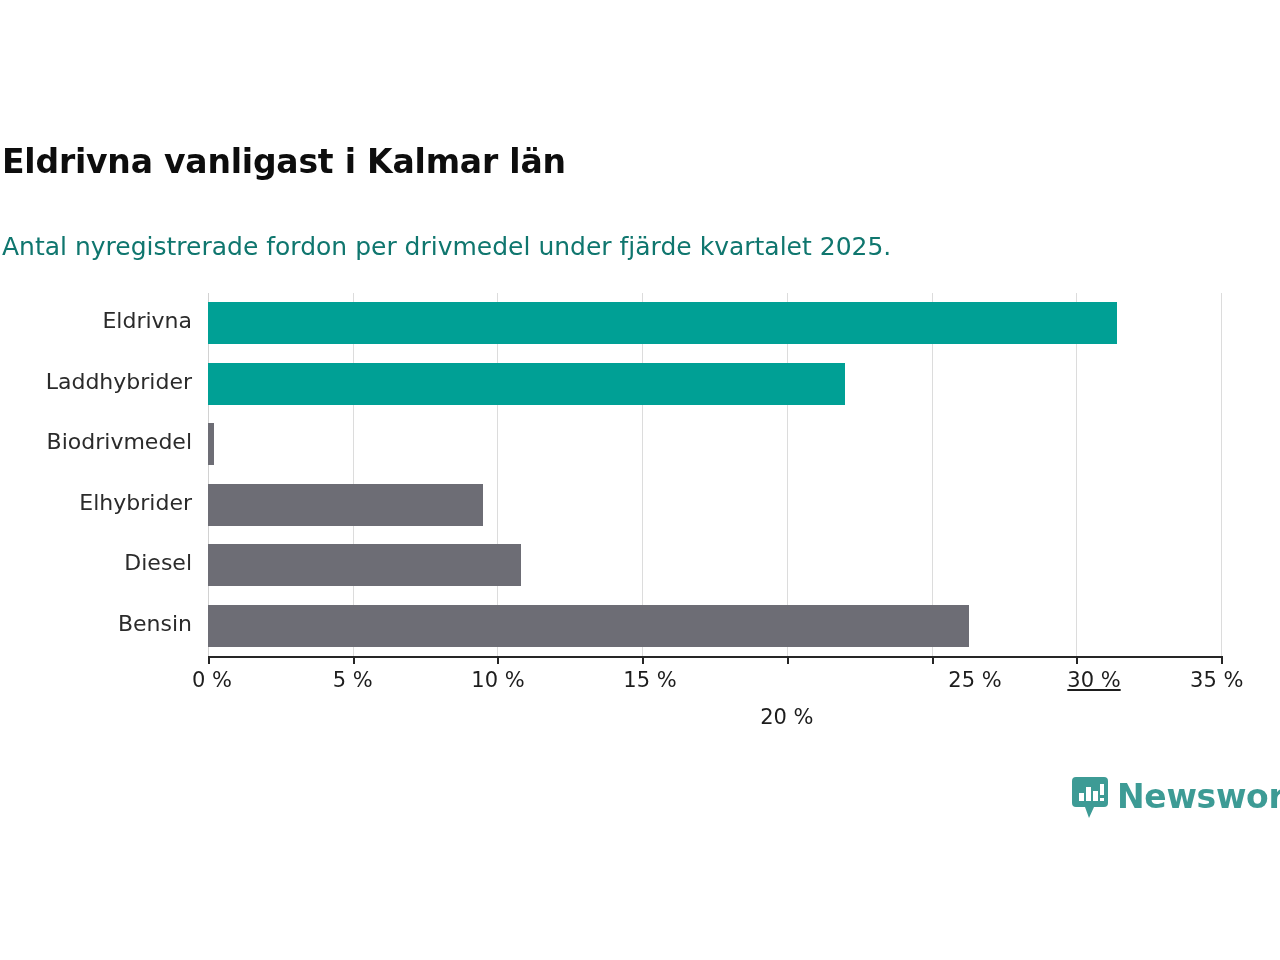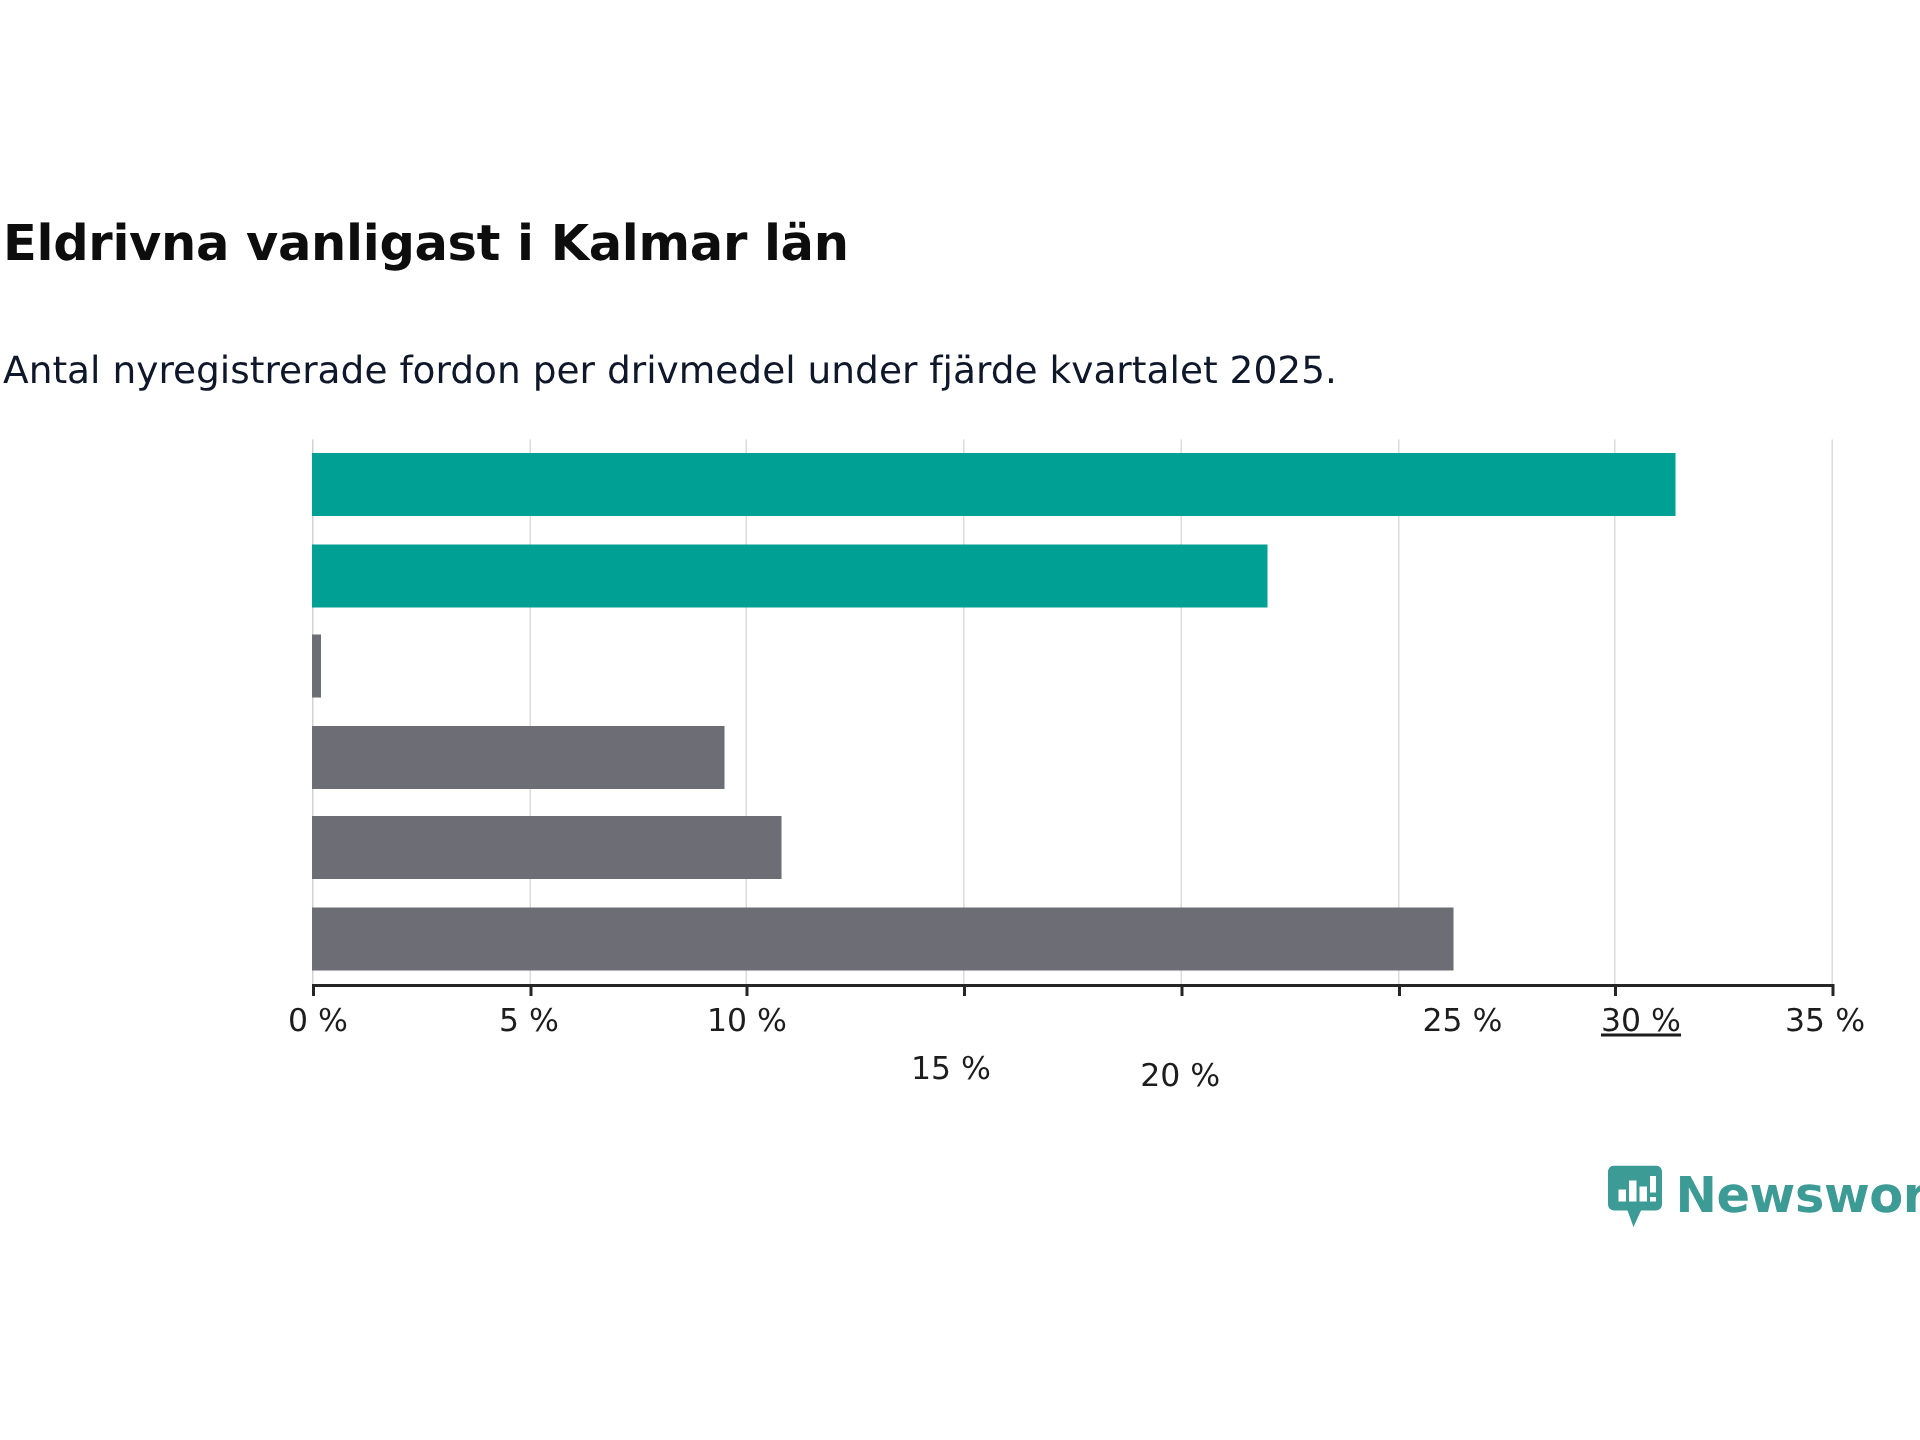--- a/index.html
+++ b/index.html
@@ -33,21 +33,21 @@
     color: #0d0d0d;
     white-space: nowrap;
     text-align: center;
   }
   .chart-subtitle {
     position: absolute;
     left: 2px;
     top: 232px;
     font-size: 25px;
     font-weight: normal;
-    color: #0f172a;
+    color: #0f766e;
     white-space: nowrap;
   }
 
   
   .chart-area {
     position: absolute;
     left: 0;
     top: 0;
     width: 1280px;
     height: 760px;
@@ -173,20 +173,28 @@
 </head>
 <body>
 
 <div class="header">
   <div class="chart-title">Eldrivna vanligast i Kalmar län</div>
   <div class="chart-subtitle">Antal nyregistrerade fordon per drivmedel under fjärde kvartalet 2025.</div>
 </div>
 
 <div class="chart-area">
 
+  <div class="ylabels" id="ylabels">
+      <div class="ylabel" style="top: 15.25px;">Eldrivna</div>
+      <div class="ylabel" style="top: 75.75px;">Laddhybrider</div>
+      <div class="ylabel" style="top: 136.25px;">Biodrivmedel</div>
+      <div class="ylabel" style="top: 196.75px;">Elhybrider</div>
+      <div class="ylabel" style="top: 257.25px;">Diesel</div>
+      <div class="ylabel" style="top: 317.75px;">Bensin</div>
+    </div>
 
   <div class="plot">
     <div class="gridlines" id="gridlines">
         <div class="gridline first" style="left: 0px;"></div>
         <div class="gridline" style="left: 144.714px;"></div>
         <div class="gridline" style="left: 289.429px;"></div>
         <div class="gridline" style="left: 434.143px;"></div>
         <div class="gridline" style="left: 578.857px;"></div>
         <div class="gridline" style="left: 723.571px;"></div>
         <div class="gridline" style="left: 868.286px;"></div>
@@ -216,21 +224,21 @@
 
   <div class="xaxis-line"></div>
   <div id="xaxis">
       <div class="xtick" style="left: 208px;"></div>
       <div class="xtick-label" style="left: 208px; transform: translateX(-40%);">0 %</div>
       <div class="xtick" style="left: 352.714px;"></div>
       <div class="xtick-label" style="left: 352.714px;">5 %</div>
       <div class="xtick" style="left: 497.429px;"></div>
       <div class="xtick-label" style="left: 498px;">10 %</div>
       <div class="xtick" style="left: 642.143px;"></div>
-      <div class="xtick-label" style="left: 634px; margin-top: 32px;">15 %</div>
+      <div class="xtick-label" style="left: 650px;">15 %</div>
       <div class="xtick" style="left: 786.857px;"></div>
       <div class="xtick-label" style="left: 786.857px; margin-top: 37px;">20 %</div>
       <div class="xtick" style="left: 931.571px;"></div>
       <div class="xtick-label" style="left: 975px;">25 %</div>
       <div class="xtick" style="left: 1076.29px;"></div>
       <div class="xtick-label" style="left: 1094px; text-decoration: underline;">30 %</div>
       <div class="xtick" style="left: 1221px;"></div>
       <div class="xtick-label" style="left: 1221px; transform: translateX(-58%); text-align: center;">35 %</div>
     </div>
 </div>

